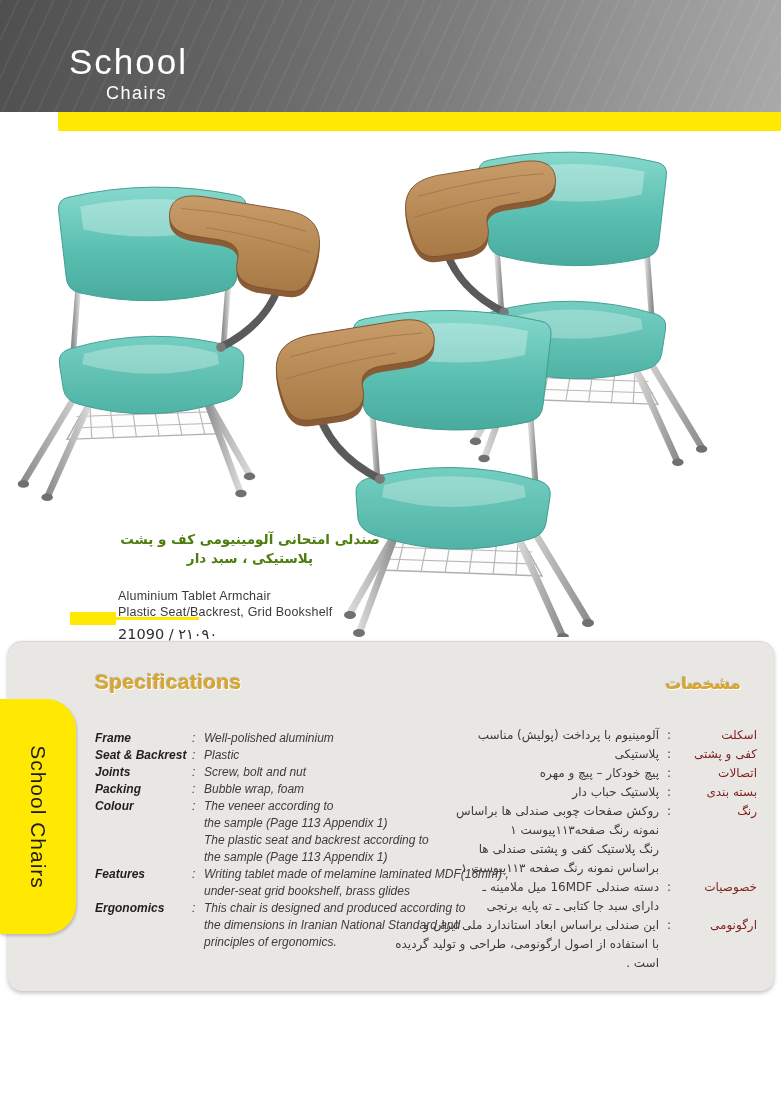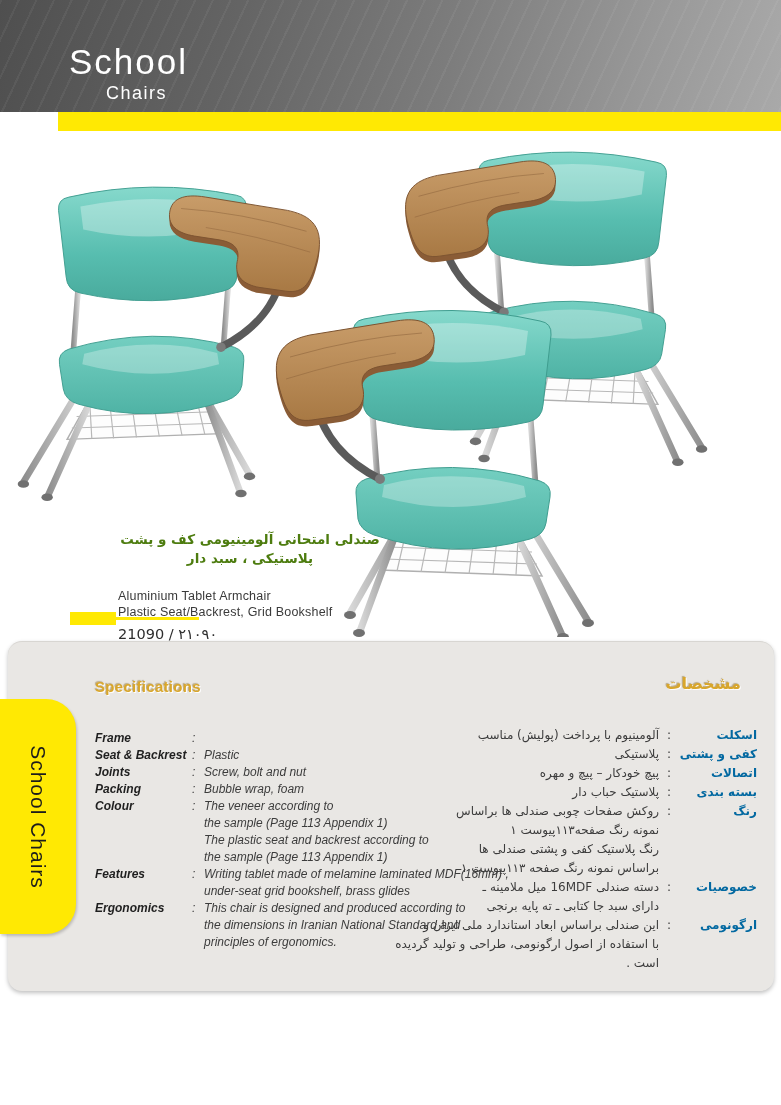--- a/index.html
+++ b/index.html
@@ -22,31 +22,31 @@
   .cap-code{font-size:14.5px;color:#2e2e2e;margin-top:6px;letter-spacing:.5px;
             font-family:"DejaVu Sans",sans-serif;}
   .code-accent{position:absolute;left:70px;top:612px;width:46px;height:13px;background:#ffe903;}
   .code-line{position:absolute;left:116px;top:617px;width:83px;height:3px;background:#ffe903;}
   
   .spec-panel{position:absolute;left:8px;top:641px;width:766px;height:349px;
     background:#e9e7e4;border-radius:14px;border-top:1px solid #d8d6d2;
     box-shadow:0 2px 4px rgba(0,0,0,.25);}
   .spec-title{font-weight:bold;color:#d8a62c;
     text-shadow:1px 1px 0 rgba(255,255,255,.95), -1px -1px 1px rgba(130,95,20,.45);}
-  .spec-title-en{position:absolute;left:87px;top:36px;font-size:15px;letter-spacing:.3px;}
+  .spec-title-en{position:absolute;left:87px;top:28px;font-size:21px;letter-spacing:.3px;}
   .spec-title-fa{position:absolute;right:33px;top:32px;font-size:16px;
     font-family:"DejaVu Sans",sans-serif;direction:rtl;}
   .spec-col-en{position:absolute;left:87px;top:88px;width:420px;font-size:12px;color:#3c3c3c;}
   .row-en{display:grid;grid-template-columns:97px 12px 1fr;line-height:17px;font-style:italic;}
   .row-en .lbl{font-weight:bold;color:#1f1f1f;}
   .row-en .val{white-space:pre-line;}
   .spec-col-fa{position:absolute;right:17px;top:84px;width:366px;direction:rtl;
     font-family:"DejaVu Sans",sans-serif;font-size:12px;color:#3c3c3c;}
   .row-fa{display:grid;grid-template-columns:86px 12px 1fr;line-height:19px;}
-  .row-fa .lbl{font-weight:bold;color:#0369a1;}
+  .row-fa .lbl{font-weight:normal;color:#7f1d1d;}
   .row-fa .val{white-space:pre-line;}
   .colon{color:#3c3c3c;}
   
   .side-tab{position:absolute;left:0;top:699px;width:76px;height:235px;background:#ffe903;
     border-radius:0 30px 30px 0;box-shadow:1px 2px 3px rgba(0,0,0,.2);}
   .side-tab span{position:absolute;left:50%;top:50%;transform:translate(-50%,-50%) rotate(90deg);
     white-space:nowrap;font-size:21px;color:#1c1c1c;letter-spacing:1px;}
 </style>
 </head>
 <body>
@@ -128,20 +128,21 @@
   <div class="code-line"></div>
 
   <div class="spec-panel">
     <div class="spec-title spec-title-en">Specifications</div>
     <div class="spec-title spec-title-fa">مشخصات</div>
 
     <div class="spec-col-en">
       <div class="row-en">
         <span class="lbl">Frame</span>
         <span class="colon">:</span>
+        <span class="val">Well-polished aluminium</span>
       </div>
       <div class="row-en">
         <span class="lbl">Seat &amp; Backrest</span>
         <span class="colon">:</span>
         <span class="val">Plastic</span>
       </div>
       <div class="row-en">
         <span class="lbl">Joints</span>
         <span class="colon">:</span>
         <span class="val">Screw, bolt and nut</span>

